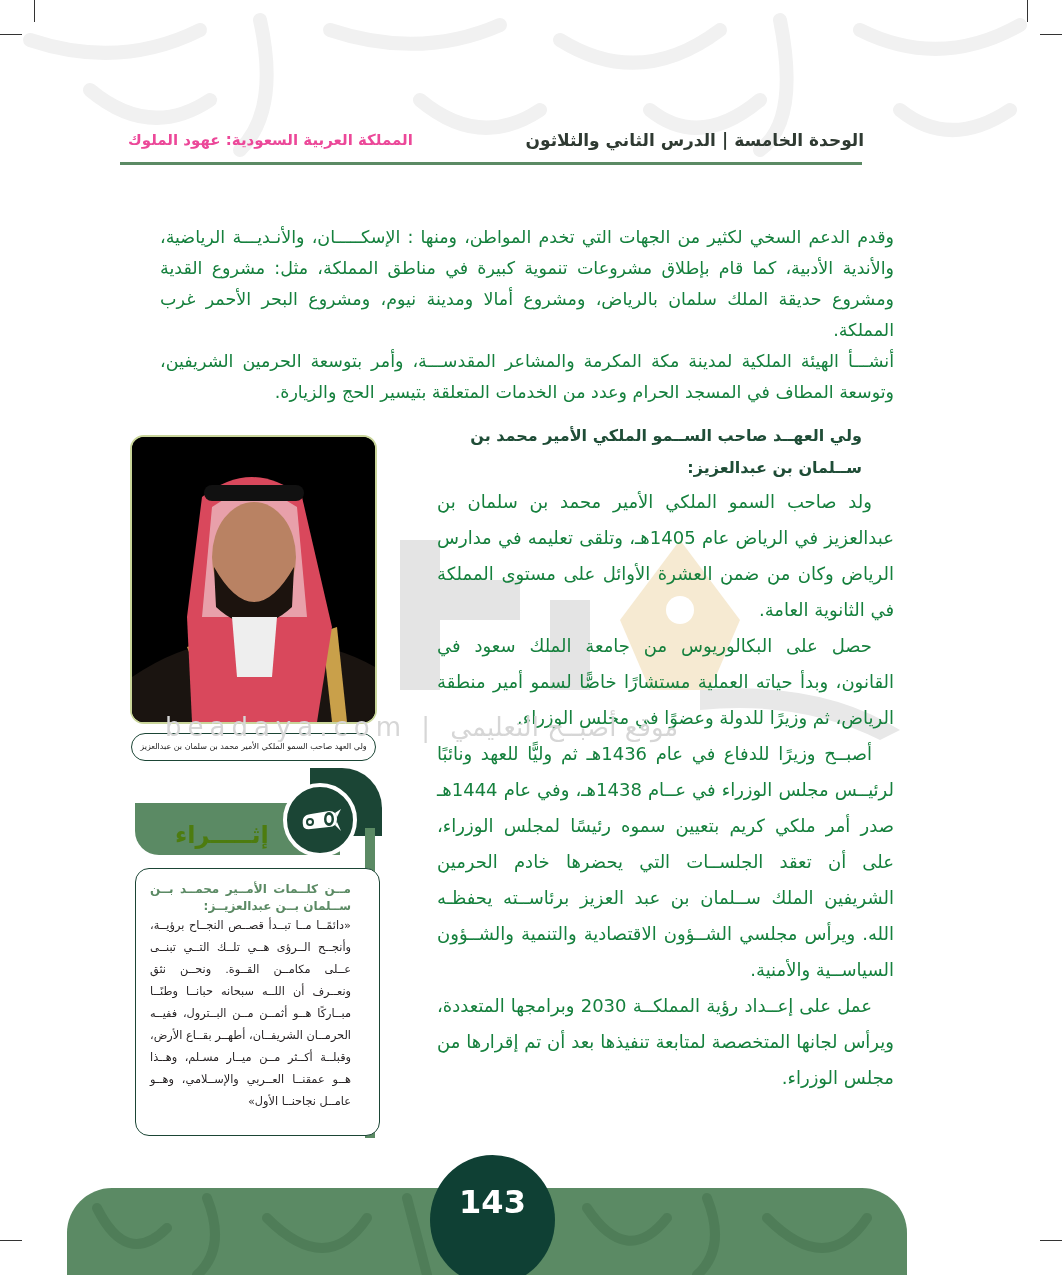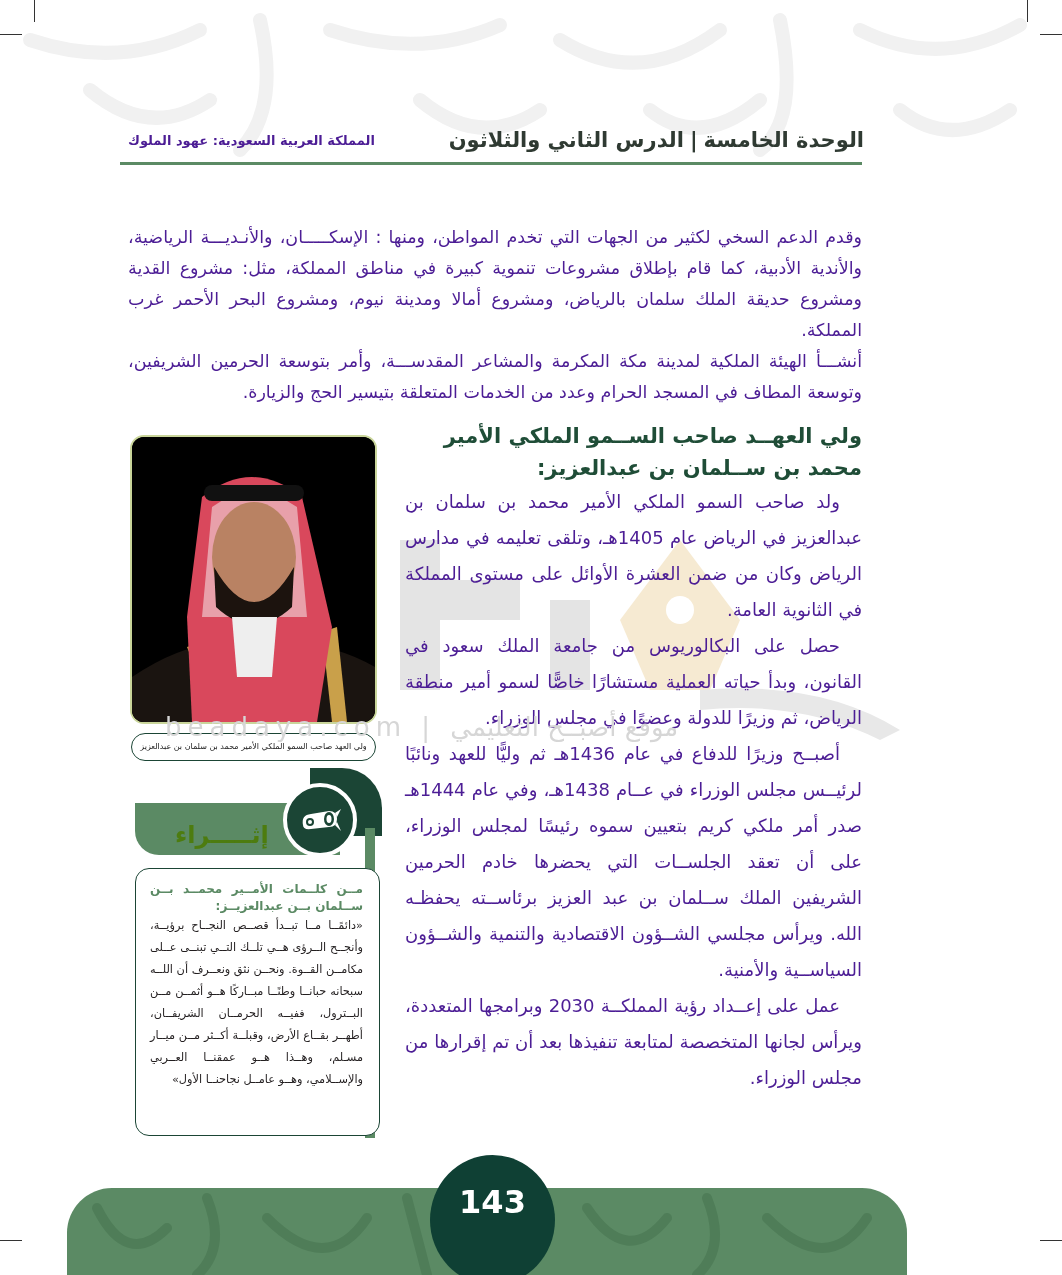--- a/index.html
+++ b/index.html
@@ -1,43 +1,43 @@
 <!DOCTYPE html>
 <html><head>
 <meta charset="utf-8">
 <style>
   html, body { margin:0; padding:0; }
   body { width:1062px; height:1275px; position:relative; background:#ffffff; overflow:hidden;
          font-family:"DejaVu Sans", sans-serif; color:#231f20; }
   .bg-callig { position:absolute; left:0; top:0; width:1062px; height:160px; z-index:0; }
   .crop { position:absolute; background:#333; }
   .header { position:absolute; left:128px; right:198px; top:125px; height:30px; direction:rtl; display:flex; justify-content:space-between; align-items:center; z-index:2; }
-  .header .unit { font-weight:bold; font-size:21px; color:#2f3a32; }
+  .header .unit { font-weight:bold; font-size:17px; color:#2f3a32; }
   .header .unit .sep { margin:0 6px; }
-  .header .title { font-weight:bold; font-size:13px; color:#4c1d95; }
+  .header .title { font-weight:bold; font-size:15px; color:#ec4899; }
   .header-rule { position:absolute; left:120px; width:742px; top:162px; height:3px; background:#5b8a64; z-index:2; }
 
-  .para { position:absolute; direction:rtl; text-align:justify; font-size:17.5px; line-height:31px; z-index:2; color:#4c1d95; }
+  .para { position:absolute; direction:rtl; text-align:justify; font-size:17.5px; line-height:31px; z-index:2; color:#15803d;margin-left:32px; }
   .top-text { left:128px; width:734px; top:222px; }
   .top-text p { margin:0; text-align-last:right; }
-  .sub-heading { position:absolute; left:410px; width:452px; top:420px; direction:rtl; font-weight:bold; font-size:21px; line-height:32px; color:#1f4d37; z-index:2; }
+  .sub-heading { position:absolute; left:410px; width:452px; top:420px; direction:rtl; font-weight:bold; font-size:16px; line-height:32px; color:#1f4d37; z-index:2; }
 
   .right-col { left:405px; width:457px; top:484px; font-size:18px; line-height:36px; }
   .right-col p { margin:0; text-indent:22px; text-align-last:right; }
 
   .photo { position:absolute; left:130px; top:435px; width:243px; height:285px; border-radius:14px; border:2px solid #c9d59a; background:#000; overflow:hidden; z-index:2; }
   .caption { position:absolute; left:131px; top:733px; width:243px; height:26px; border:1.5px solid #1b4535; border-radius:14px; direction:rtl; font-size:8px; text-align:center; line-height:26px; color:#222; z-index:2; background:#fff; }
 
   .ithraa-wrap { position:absolute; left:135px; top:768px; width:247px; height:372px; z-index:2; }
   .ithraa-band { position:absolute; left:0; top:35px; width:205px; height:52px; background:#5b8a64; border-radius:0 0 0 24px; }
   .ithraa-label { position:absolute; left:40px; top:45px; color:#4d7c0f; font-weight:bold; font-size:24px; direction:rtl;margin-top:8px; }
   .ithraa-corner { position:absolute; left:175px; top:0; width:72px; height:68px; background:#1b4535; border-radius:0 40px 0 0; }
   .ithraa-stem { position:absolute; left:230px; top:60px; width:10px; height:310px; background:#5b8a64; }
   .ithraa-circle { position:absolute; left:148px; top:15px; width:66px; height:66px; border-radius:50%; background:#1b4535; border:4px solid #fff; display:flex; align-items:center; justify-content:center; }
-  .quote-box { position:absolute; left:0; top:100px; width:245px; height:268px; border:1.5px solid #1b4535; border-radius:14px; background:#fff; box-sizing:border-box; padding:12px 16px 0 14px; direction:rtl; text-align:justify; }
+  .quote-box { position:absolute; left:0; top:100px; width:245px; height:268px; border:1.5px solid #1b4535; border-radius:14px; background:#fff; box-sizing:border-box; padding:12px 28px 0 14px; direction:rtl; text-align:justify; }
   .quote-intro { font-size:12px; line-height:17px; color:#5b8a64; font-weight:bold; margin:0; text-align-last:right; }
   .quote-body { font-size:11.3px; line-height:22px; font-weight:normal; margin:0; color:#231f20; text-align-last:right; }
 
   .watermark-text { position:absolute; left:165px; top:712px; font-size:26px; color:#d6d6d6; letter-spacing:6px; z-index:3; }
   .watermark-shape { position:absolute; left:400px; top:540px; width:500px; height:200px; z-index:1; }
 
   .footer-band { position:absolute; left:67px; top:1188px; width:840px; height:87px; background:#5b8a64; border-radius:45px 45px 0 0; z-index:2; overflow:hidden; }
   .footer-circle { position:absolute; left:430px; top:1155px; width:125px; height:130px; border-radius:50%; background:#0f4034; z-index:3; }
   .page-num { position:absolute; left:430px; top:1183px; width:125px; text-align:center; color:#fff; font-weight:bold; font-size:32px; z-index:4; }
 </style>

